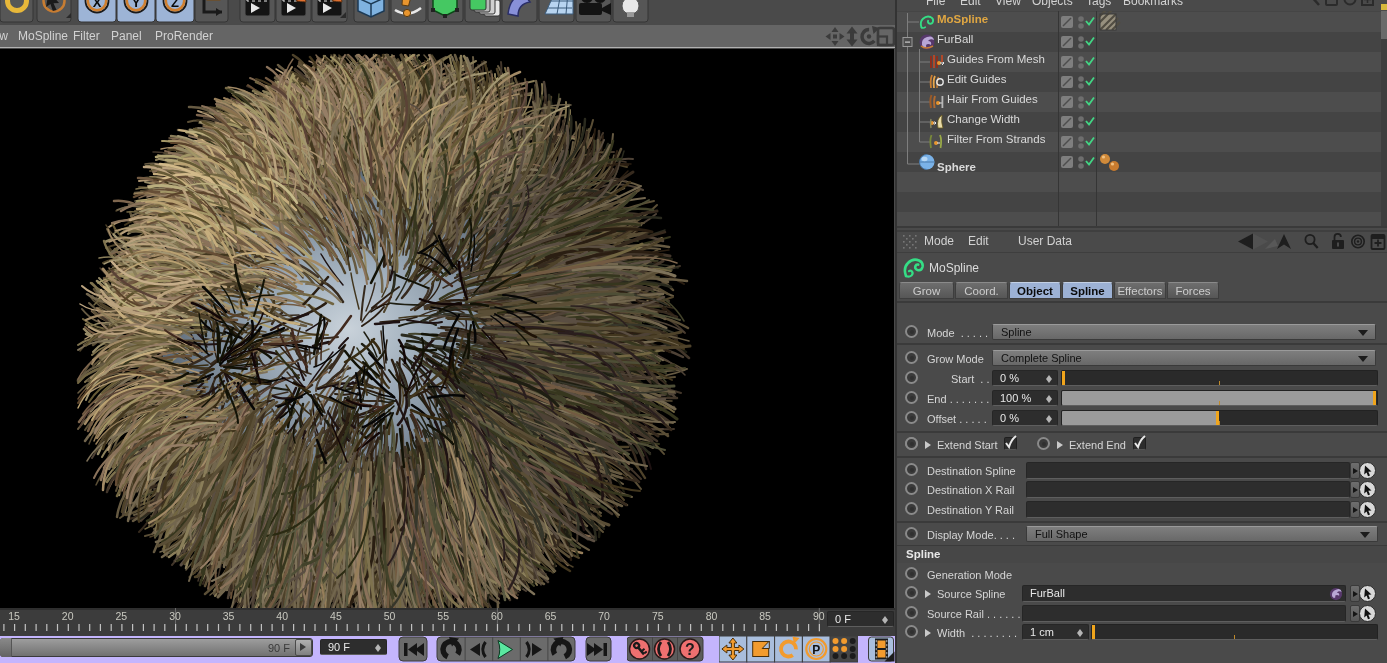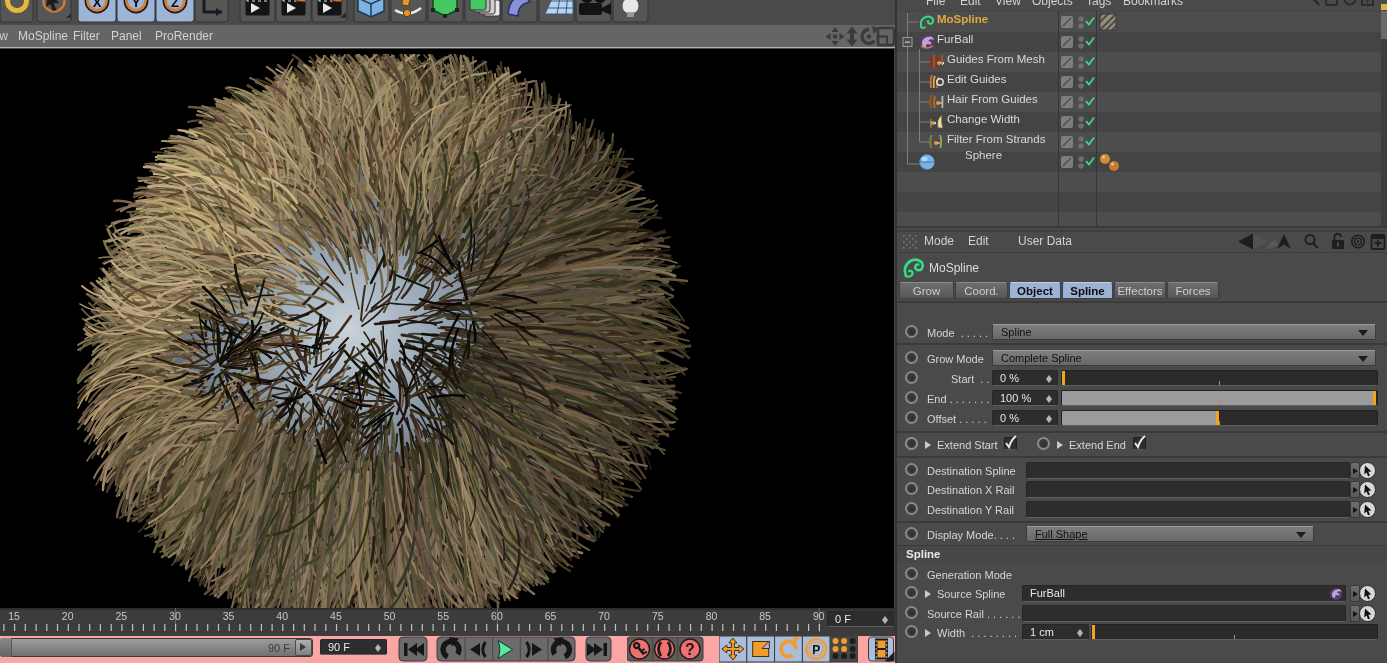--- a/index.html
+++ b/index.html
@@ -445,21 +445,21 @@
         <text x="550.5" y="12" font-size="10.5" fill="#c9c9c0" text-anchor="middle" font-family="Liberation Sans">65</text>
         <text x="604.1" y="12" font-size="10.5" fill="#c9c9c0" text-anchor="middle" font-family="Liberation Sans">70</text>
         <text x="657.8" y="12" font-size="10.5" fill="#c9c9c0" text-anchor="middle" font-family="Liberation Sans">75</text>
         <text x="711.5" y="12" font-size="10.5" fill="#c9c9c0" text-anchor="middle" font-family="Liberation Sans">80</text>
         <text x="765.1" y="12" font-size="10.5" fill="#c9c9c0" text-anchor="middle" font-family="Liberation Sans">85</text>
         <text x="818.8" y="12" font-size="10.5" fill="#c9c9c0" text-anchor="middle" font-family="Liberation Sans">90</text>
       </svg>
   <div class="nfield" style="left:827px;top:3px;width:67px;">0 F<span class="spin" style="right:3px;"></span></div>
 </div>
 
-<div class="abs" style="left:0;top:636px;width:897px;height:27px;background:#fca5a5;">
+<div class="abs" style="left:0;top:636px;width:897px;height:27px;background:#c4b5fd;">
 <div style="position:absolute;left:0;top:2px;width:313px;height:19px;border-radius:3px;background:linear-gradient(#9d9d9d,#717171);border:1px solid #3a3a3a;"></div>
 <div style="position:absolute;left:0;top:2px;width:12px;height:19px;border-radius:3px 0 0 3px;background:linear-gradient(#8a8a8a,#636363);border-right:1px solid #555;"></div>
 <div style="position:absolute;left:268px;top:6px;font-size:11px;color:#3a3a3a;">90 F</div>
 <div style="position:absolute;left:295px;top:3px;width:17px;height:17px;border-radius:2px;background:linear-gradient(#b0b0b0,#808080);border:1px solid #4a4a4a;"></div>
 <div style="position:absolute;left:300px;top:7px;width:0;height:0;border:4px solid transparent;border-left:6px solid #3a3a3a;"></div>
 <div class="nfield" style="left:320px;top:3px;width:67px;">90 F<span class="spin" style="right:3px;"></span></div>
 <svg width="230" height="27" viewBox="0 0 230 27" style="position:absolute;left:397px;top:0;">
 <rect x="2" y="1" width="28" height="24" rx="4" fill="#6b6b6b" stroke="#3c3c3c"></rect>
 <rect x="40" y="1" width="138" height="24" rx="4" fill="#6b6b6b" stroke="#3c3c3c"></rect>
 <rect x="189" y="1" width="25" height="24" rx="4" fill="#6b6b6b" stroke="#3c3c3c"></rect>
@@ -604,21 +604,21 @@
 <rect x="6" y="26.5" width="9" height="9" fill="#4d4d4d" stroke="#999"></rect>
         <rect x="8" y="30.5" width="5" height="1.2" fill="#ccc"></rect>
 </svg>
 <div class="omtext" style="left:40px;top:2px;color:#e0a742;font-weight:bold;">MoSpline</div>
 <div class="omtext" style="left:40px;top:22px;color:#d9d9d9;font-weight:normal;">FurBall</div>
 <div class="omtext" style="left:50px;top:42px;color:#d9d9d9;font-weight:normal;">Guides From Mesh</div>
 <div class="omtext" style="left:50px;top:62px;color:#d9d9d9;font-weight:normal;">Edit Guides</div>
 <div class="omtext" style="left:50px;top:82px;color:#d9d9d9;font-weight:normal;">Hair From Guides</div>
 <div class="omtext" style="left:50px;top:102px;color:#d9d9d9;font-weight:normal;">Change Width</div>
 <div class="omtext" style="left:50px;top:122px;color:#d9d9d9;font-weight:normal;">Filter From Strands</div>
-<div class="omtext" style="left:40px;top:138px;color:#d9d9d9;font-weight:normal;margin-left:28px;">Sphere</div>
+<div class="omtext" style="left:40px;top:150px;color:#d9d9d9;font-weight:bold;">Sphere</div>
 <svg width="490" height="219" viewBox="0 0 490 219" style="position:absolute;left:0;top:0;">
         <g transform="translate(22,3)">
           <g stroke="#35dd85" fill="none" stroke-linecap="round">
             <path d="M2.5 13.5 Q0.5 8 4 4.8 Q7.5 1.5 11.5 3 Q14.8 4.4 14 7.5 Q13.3 10.3 10.5 9.5 Q8.4 8.8 9.1 6.8" stroke-width="1.9"></path>
             <path d="M2.5 13.5 Q4.6 14.6 6.3 13.2" stroke-width="1.6"></path>
           </g>
         </g>
         <g transform="translate(164,5)">
           <rect x="0" y="0" width="12" height="12" rx="2" fill="#7e7e7e"></rect>
           <path d="M2 10 L10 2" stroke="#4d4d4d" stroke-width="1.5"></path>
@@ -850,21 +850,21 @@
 <div class="lbl" style="left:30px;top:272px;">Destination Y Rail</div>
 <div class="tfield" style="left:129px;top:271px;width:324px;"></div>
 <div class="tag-btn" style="left:453px;top:271px;"></div>
 <div class="pick" style="left:462px;top:271px;"></div>
 <svg width="17" height="17" viewBox="0 0 17 17" style="position:absolute;left:462px;top:271px;">
         <path d="M6 3.5 L12.5 9.5 L9.3 9.8 L11 13.5 L9 14.3 L7.6 10.5 L5.2 12.5 Z" fill="#111"></path>
       </svg>
 <div style="position:absolute;left:0;top:291px;width:490px;height:2px;background:#3a3a3a;"></div>
 <div class="ring" style="left:8px;top:297px;"></div>
 <div class="lbl" style="left:30px;top:297px;">Display Mode. . . .</div>
-<div class="drop" style="left:129px;top:296px;width:288px;text-decoration:underline;">Full Shape</div>
+<div class="drop" style="left:129px;top:296px;width:352px;">Full Shape</div>
 <div style="position:absolute;left:0;top:315px;width:490px;height:18px;background:#474747;border-top:1px solid #3a3a3a;">
         <span style="position:absolute;left:9px;top:2px;font-size:11.5px;font-weight:bold;color:#e8e8e8;">Spline</span>
       </div>
 <div class="ring" style="left:8px;top:337px;"></div>
 <div class="lbl" style="left:30px;top:337px;">Generation Mode</div>
 <div class="ring" style="left:8px;top:356px;"></div>
 <div class="tria" style="left:28px;top:360px;"></div>
 <div class="lbl" style="left:40px;top:356px;">Source Spline</div>
 <div class="tfield" style="left:125px;top:355px;width:324px;">FurBall</div>
 <div class="tag-btn" style="left:453px;top:355px;"></div>

